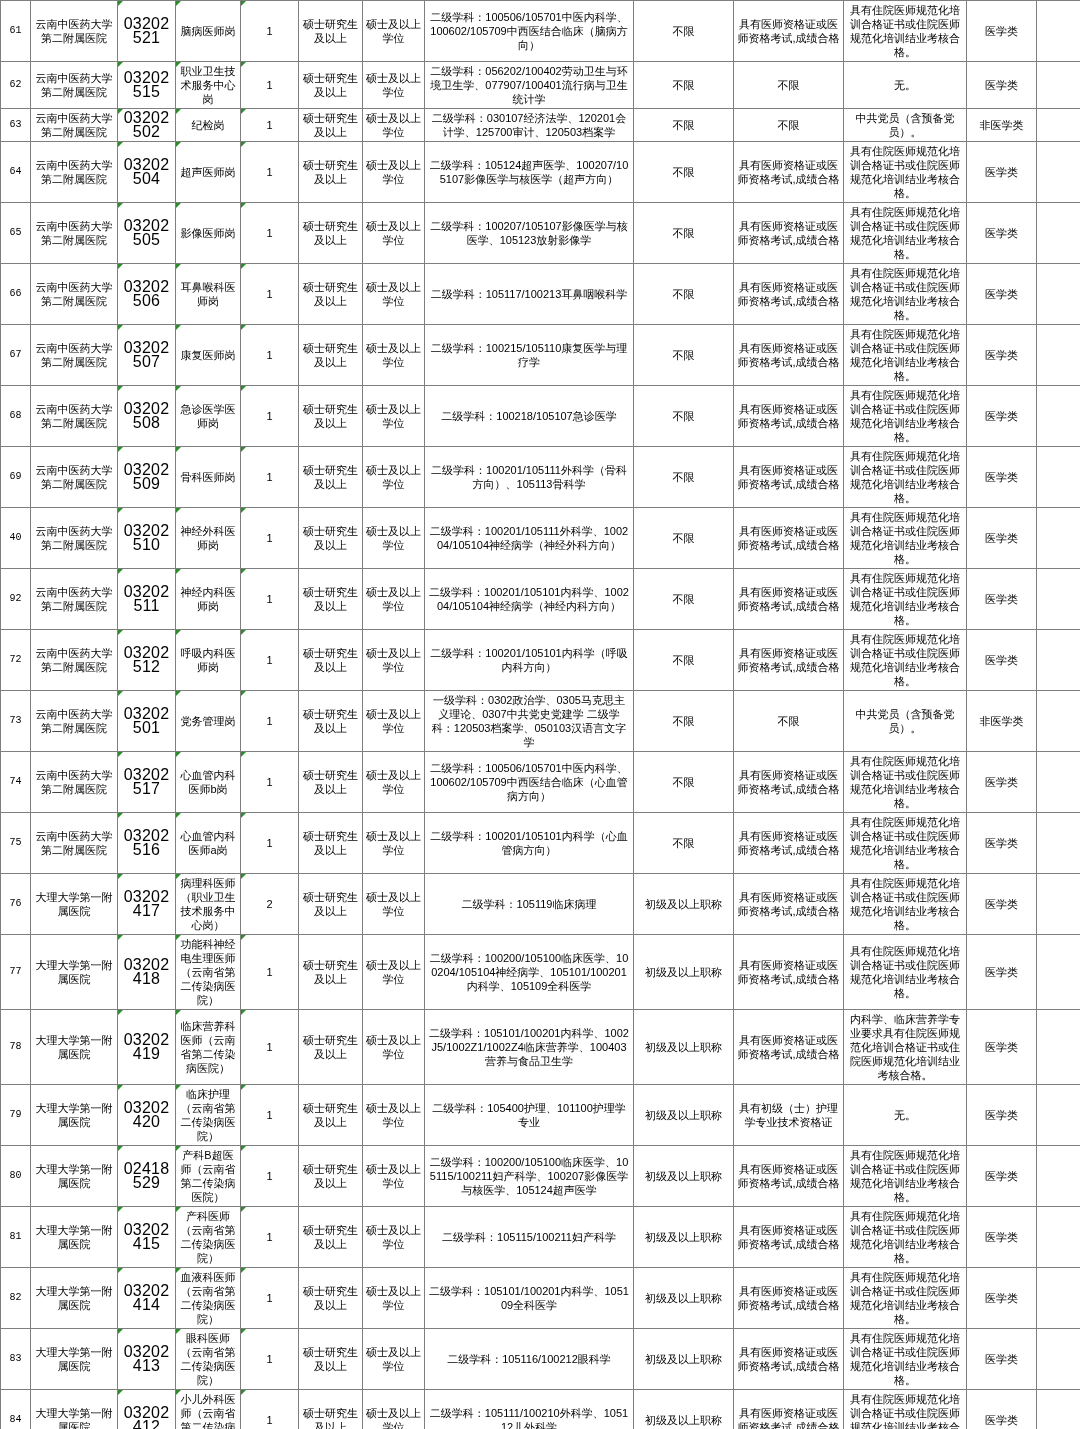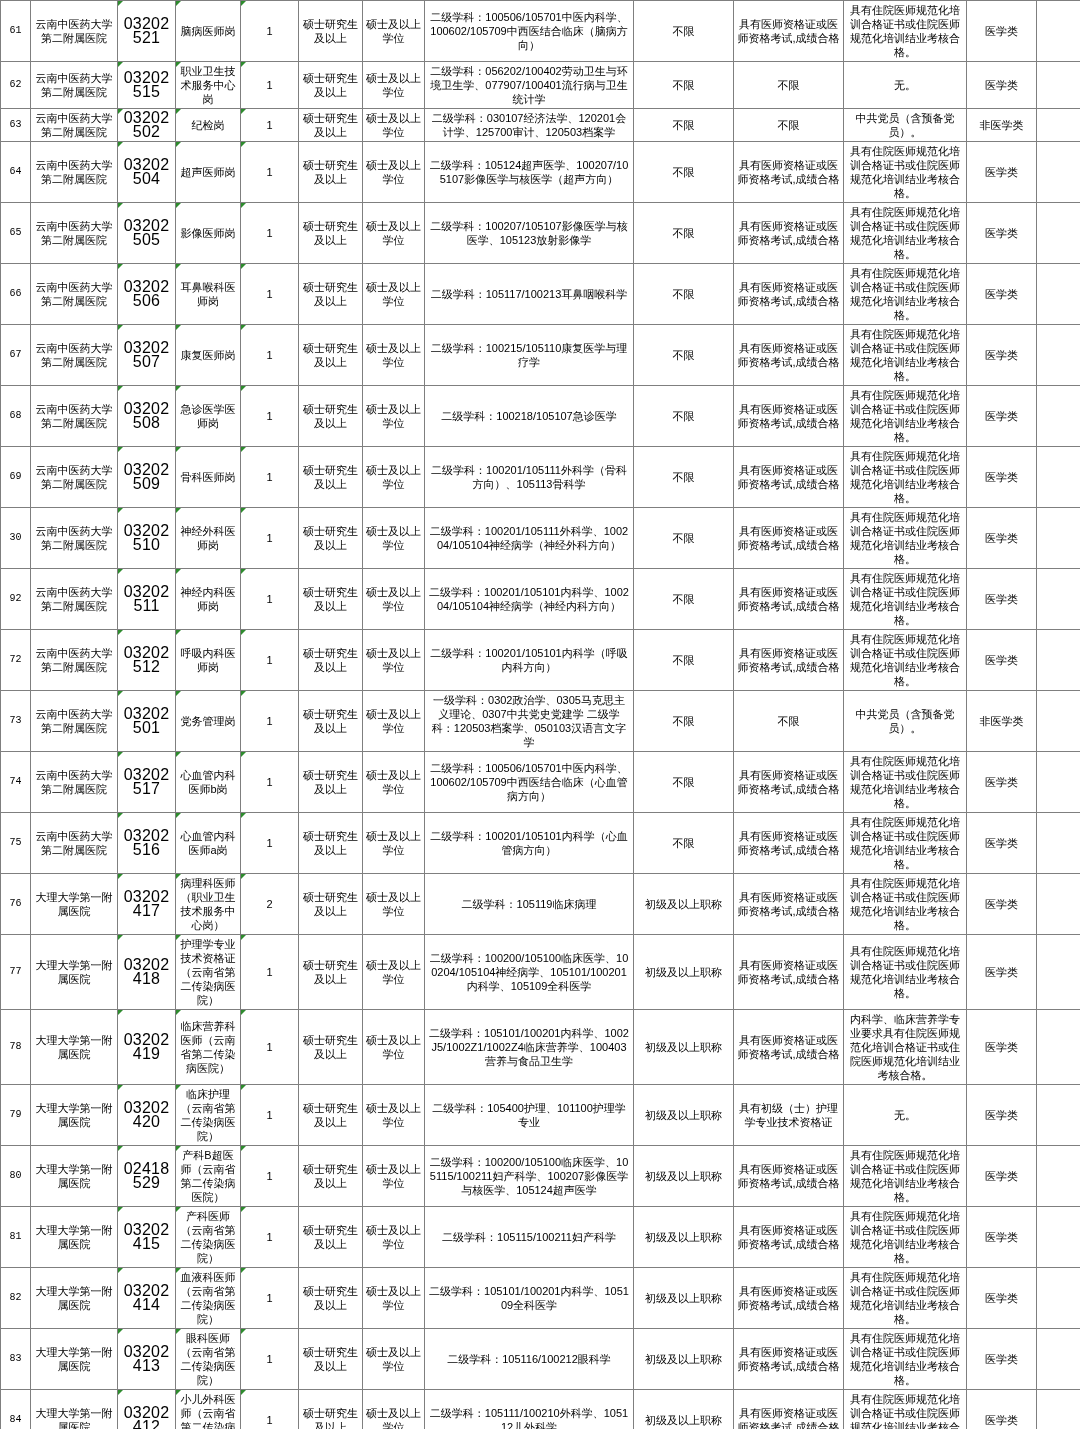--- a/index.html
+++ b/index.html
@@ -177,21 +177,21 @@
           <td class="c-edu"><span class="celltext">硕士研究生及以上</span></td>
           <td class="c-degree"><span class="celltext">硕士及以上学位</span></td>
           <td class="c-major"><span class="celltext">二级学科：100201/105111外科学（骨科方向）、105113骨科学</span></td>
           <td class="c-title"><span class="celltext">不限</span></td>
           <td class="c-qual"><span class="celltext">具有医师资格证或医师资格考试,成绩合格</span></td>
           <td class="c-other"><span class="celltext">具有住院医师规范化培训合格证书或住院医师规范化培训结业考核合格。</span></td>
           <td class="c-category"><span class="celltext">医学类</span></td>
           <td class="c-blank"><span class="celltext"></span></td>
         </tr>
         <tr>
-          <td class="c-num"><span class="celltext">30</span></td>
+          <td class="c-num"><span class="celltext">40</span></td>
           <td class="c-hospital"><span class="celltext">云南中医药大学第二附属医院</span></td>
           <td class="c-code"><div class="tri"></div><span class="celltext">03202510</span></td>
           <td class="c-position"><div class="tri"></div><span class="celltext">神经外科医师岗</span></td>
           <td class="c-count"><div class="tri"></div><span class="celltext">1</span></td>
           <td class="c-edu"><span class="celltext">硕士研究生及以上</span></td>
           <td class="c-degree"><span class="celltext">硕士及以上学位</span></td>
           <td class="c-major"><span class="celltext">二级学科：100201/105111外科学、100204/105104神经病学（神经外科方向）</span></td>
           <td class="c-title"><span class="celltext">不限</span></td>
           <td class="c-qual"><span class="celltext">具有医师资格证或医师资格考试,成绩合格</span></td>
           <td class="c-other"><span class="celltext">具有住院医师规范化培训合格证书或住院医师规范化培训结业考核合格。</span></td>
@@ -285,21 +285,21 @@
           <td class="c-title"><span class="celltext">初级及以上职称</span></td>
           <td class="c-qual"><span class="celltext">具有医师资格证或医师资格考试,成绩合格</span></td>
           <td class="c-other"><span class="celltext">具有住院医师规范化培训合格证书或住院医师规范化培训结业考核合格。</span></td>
           <td class="c-category"><span class="celltext">医学类</span></td>
           <td class="c-blank"><span class="celltext"></span></td>
         </tr>
         <tr>
           <td class="c-num"><span class="celltext">77</span></td>
           <td class="c-hospital"><span class="celltext">大理大学第一附属医院</span></td>
           <td class="c-code"><div class="tri"></div><span class="celltext">03202418</span></td>
-          <td class="c-position"><div class="tri"></div><span class="celltext">护理学专业技术资格证（云南省第二传染病医院）</span></td>
+          <td class="c-position"><div class="tri"></div><span class="celltext">功能科神经电生理医师（云南省第二传染病医院）</span></td>
           <td class="c-count"><div class="tri"></div><span class="celltext">1</span></td>
           <td class="c-edu"><span class="celltext">硕士研究生及以上</span></td>
           <td class="c-degree"><span class="celltext">硕士及以上学位</span></td>
           <td class="c-major"><span class="celltext">二级学科：100200/105100临床医学、100204/105104神经病学、105101/100201内科学、105109全科医学</span></td>
           <td class="c-title"><span class="celltext">初级及以上职称</span></td>
           <td class="c-qual"><span class="celltext">具有医师资格证或医师资格考试,成绩合格</span></td>
           <td class="c-other"><span class="celltext">具有住院医师规范化培训合格证书或住院医师规范化培训结业考核合格。</span></td>
           <td class="c-category"><span class="celltext">医学类</span></td>
           <td class="c-blank"><span class="celltext"></span></td>
         </tr>

